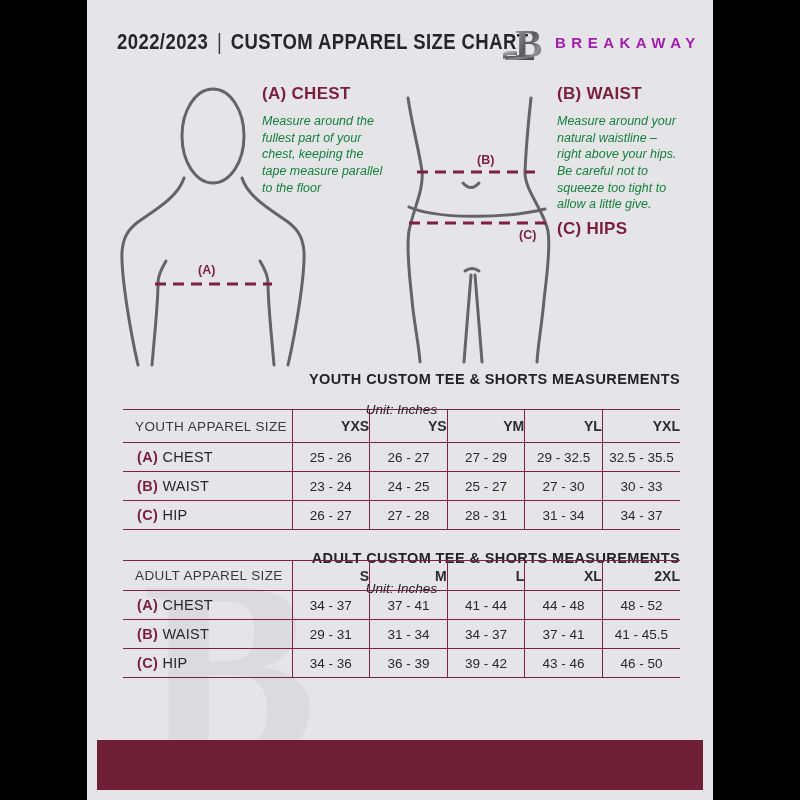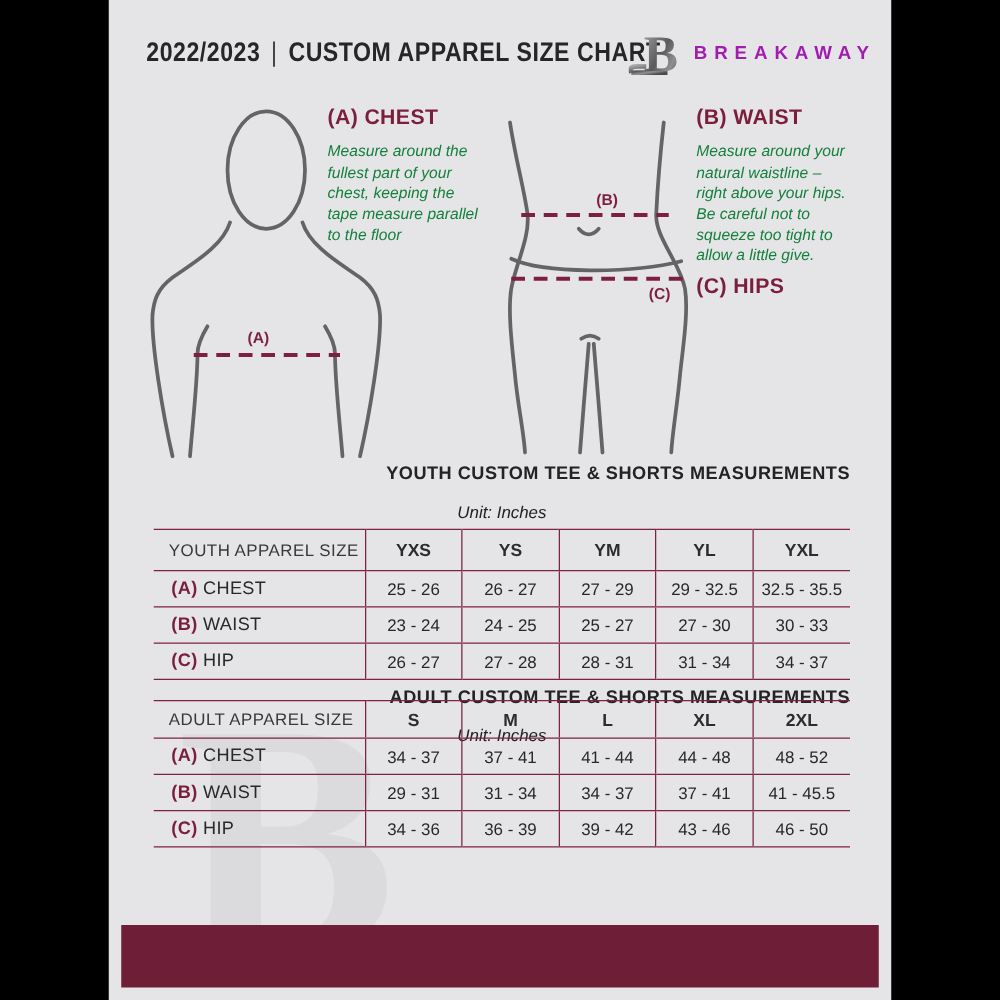--- a/index.html
+++ b/index.html
@@ -27,21 +27,21 @@
   .instr p{margin:0;font-size:12.5px;font-style:italic;color:#15803d;line-height:1.33;white-space:pre-line;}
 
   
   .tbl-block{position:absolute;left:36px;width:557px;z-index:1;}
   .tbl-title{text-align:right;font-size:14.5px;font-weight:700;color:#232325;letter-spacing:.4px;}
   .tbl-unit{text-align:center;font-size:13.5px;font-style:italic;color:#232325;margin-top:15px;}
   table{border-collapse:collapse;width:557px;table-layout:fixed;position:absolute;left:36px;z-index:1;}
   table{border-top:1.5px solid #7e2240;}
   td,th{border-bottom:1.5px solid #7e2240;padding:0;}
   td.v,th.v{border-left:1.5px solid #7e2240;}
-  th.size{font-size:14px;font-weight:700;color:#2c2c2e;text-align:center;}
+  th.size{font-size:14px;font-weight:700;color:#2c2c2e;text-align:right;}
   th.rowhead{font-weight:400;font-size:13.5px;color:#38383a;text-align:left;padding-left:12px;letter-spacing:.4px;}
   td.lbl{text-align:left;padding-left:14px;font-size:14.5px;color:#28282a;letter-spacing:.3px;}
   td.lbl b{color:#7a1e3c;font-weight:700;}
   td.val{text-align:center;font-size:13.5px;color:#28282a;margin-top:20px;}
   tr.hdr-row-y{height:33px;} tr.hdr-row-a{height:30px;} tr.data-row{height:29px;}
   col.c0{width:169px;}
 
   .watermark{position:absolute;left:55px;top:540px;font-size:262px;line-height:1;font-weight:700;
              color:#dbdbde;z-index:0;font-family:"Liberation Serif",serif;}
   .bottom-bar{position:absolute;left:10px;top:740px;width:606px;height:50px;background:#6f1e37;z-index:2;}
@@ -120,21 +120,21 @@
 allow a little give.</p>
   </div>
   <div class="instr" style="left:470px;top:219px;">
     <h3>(C) HIPS</h3>
   </div>
 
   <div class="tbl-block" style="top:371px;">
     <div class="tbl-title">YOUTH CUSTOM TEE &amp; SHORTS MEASUREMENTS</div>
     <div class="tbl-unit">Unit: Inches</div>
   </div>
-  <table style="top:423px;">
+  <table style="top:409px;">
     <colgroup>
         <col class="c0">
         <col>
         <col>
         <col>
         <col>
         <col>
       </colgroup>
     <tbody>
         <tr class="hdr-row-y">

